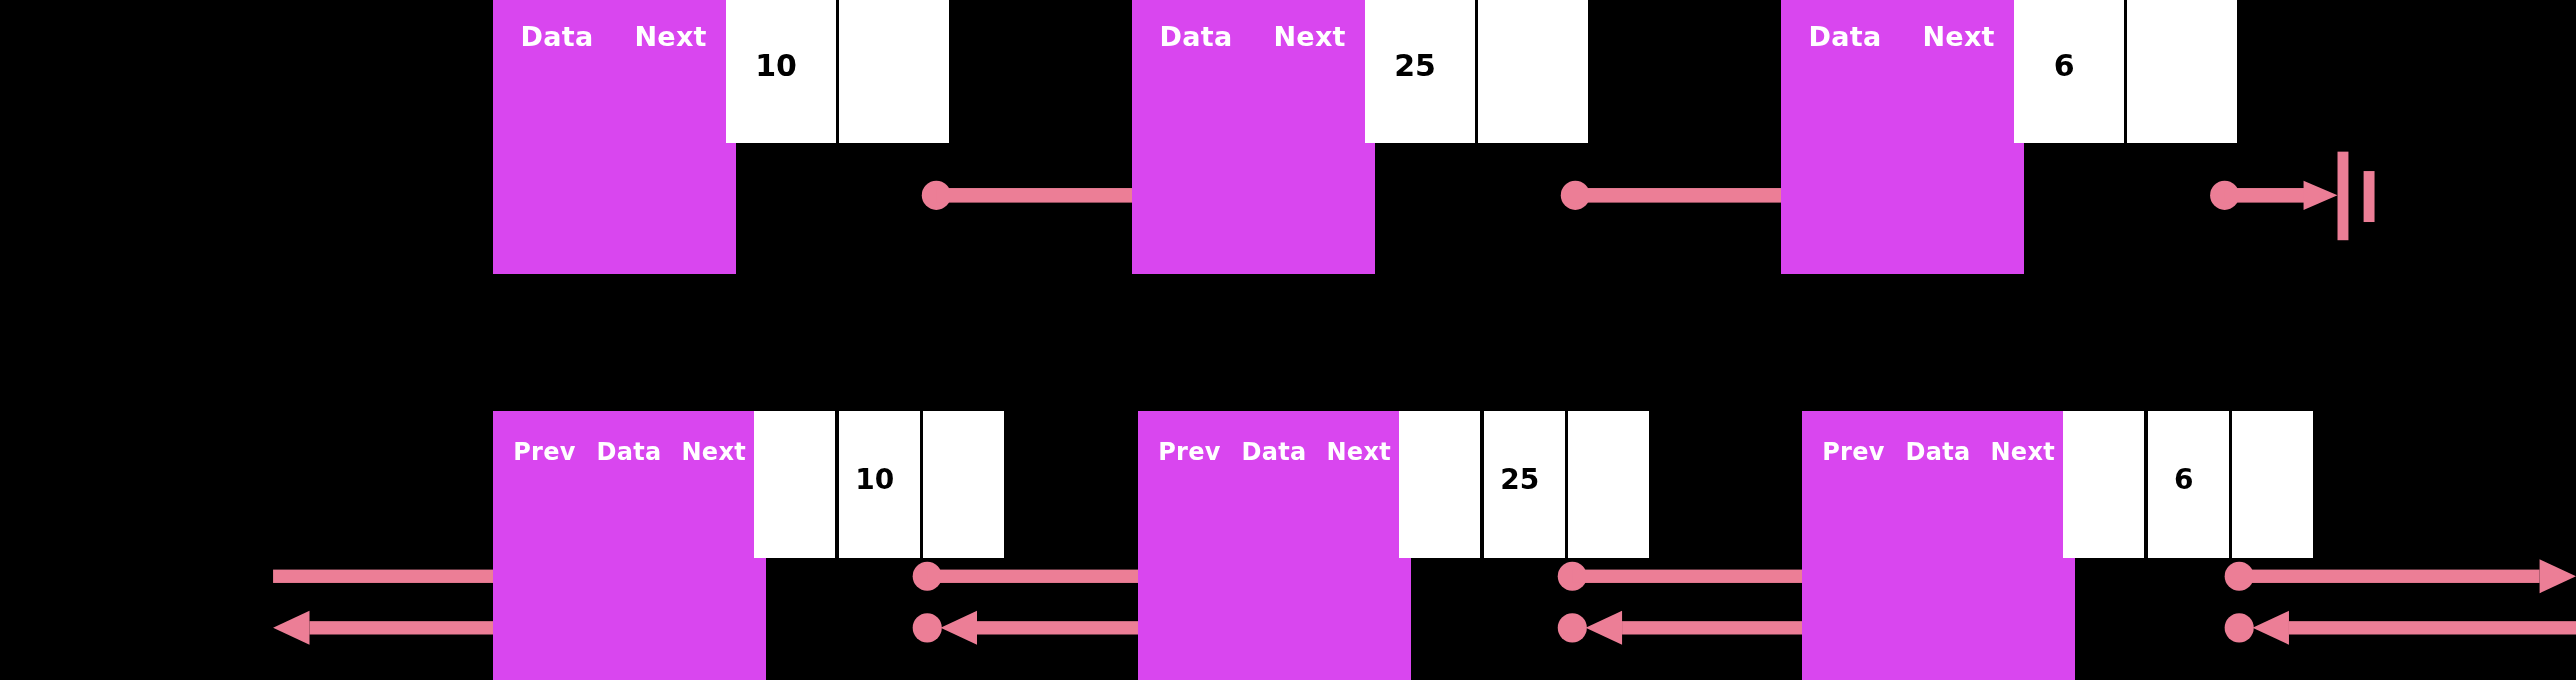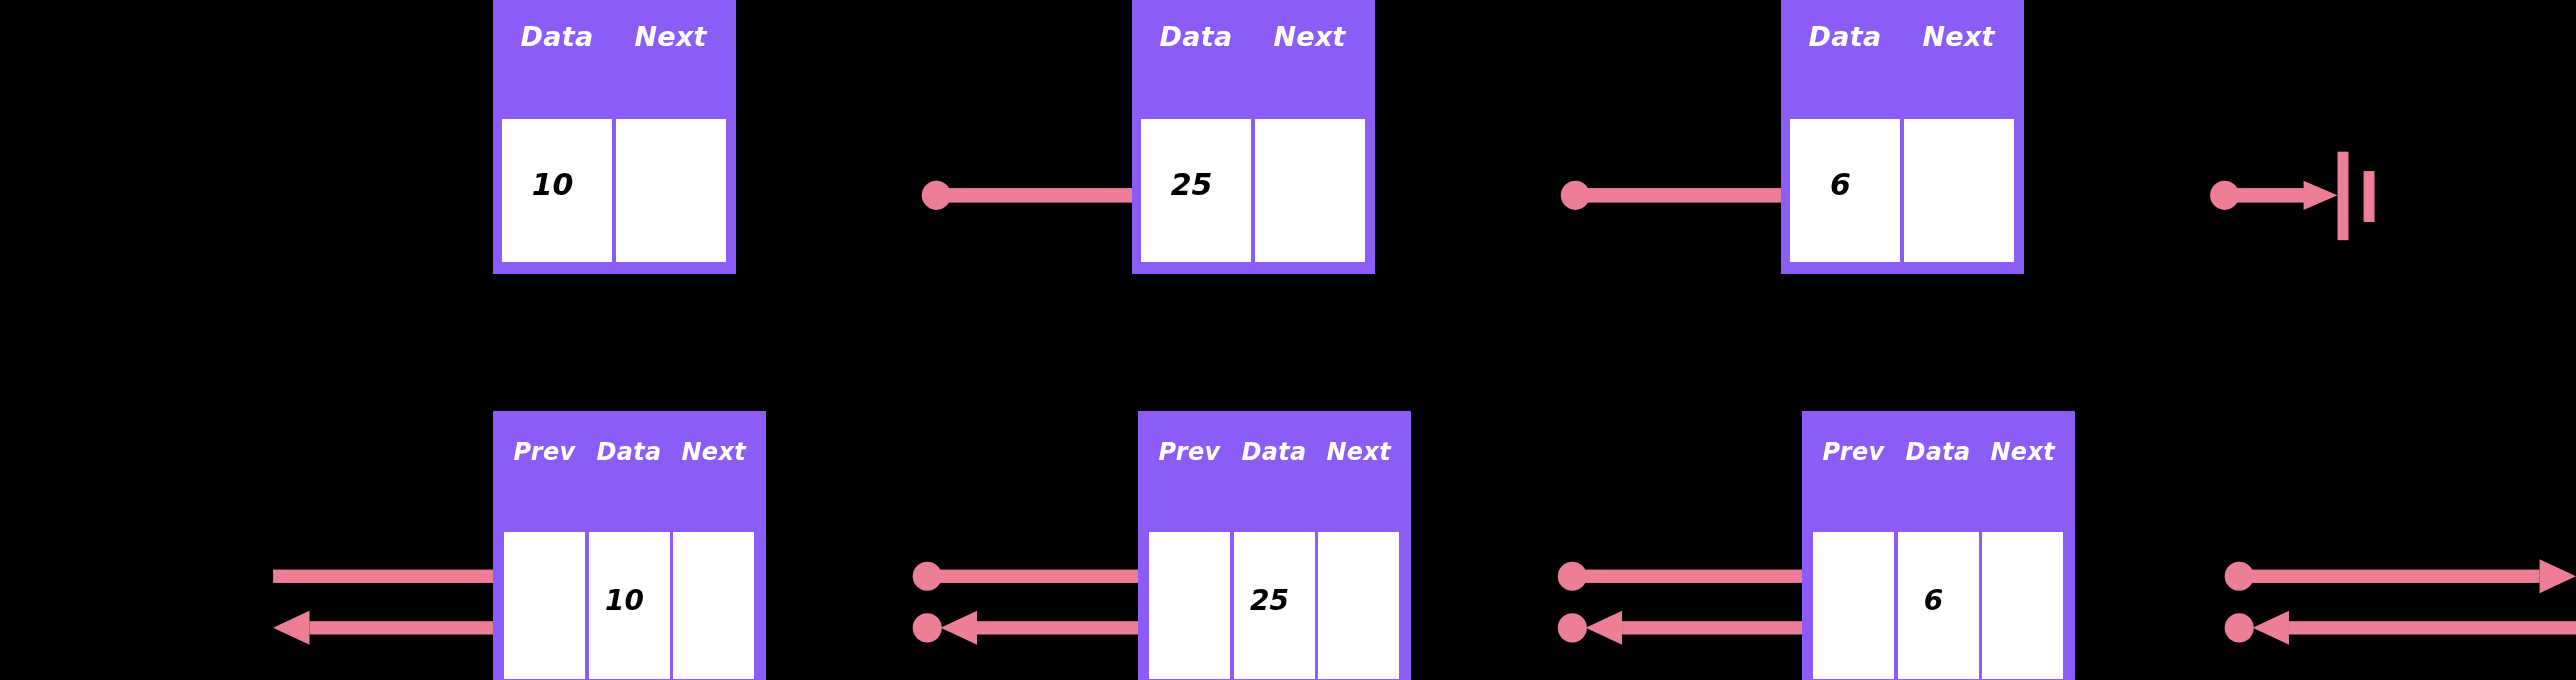--- a/index.html
+++ b/index.html
@@ -25,24 +25,23 @@
     left: 0;
     top: 0;
     width: 2576px;
     height: 680px;
     overflow: visible;
   }
   
   .node {
     position: absolute;
     box-sizing: border-box;
-    background: #8b5cf6;
+    background: #d946ef;
     display: flex;
-    flex-direction: column;
-    font-style: italic;
+    flex-direction: row;
   }
   .node-header {
     display: flex;
     flex-direction: row;
     width: 100%;
   }
   .node-cells {
     display: flex;
     flex-direction: row;
     width: 100%;

